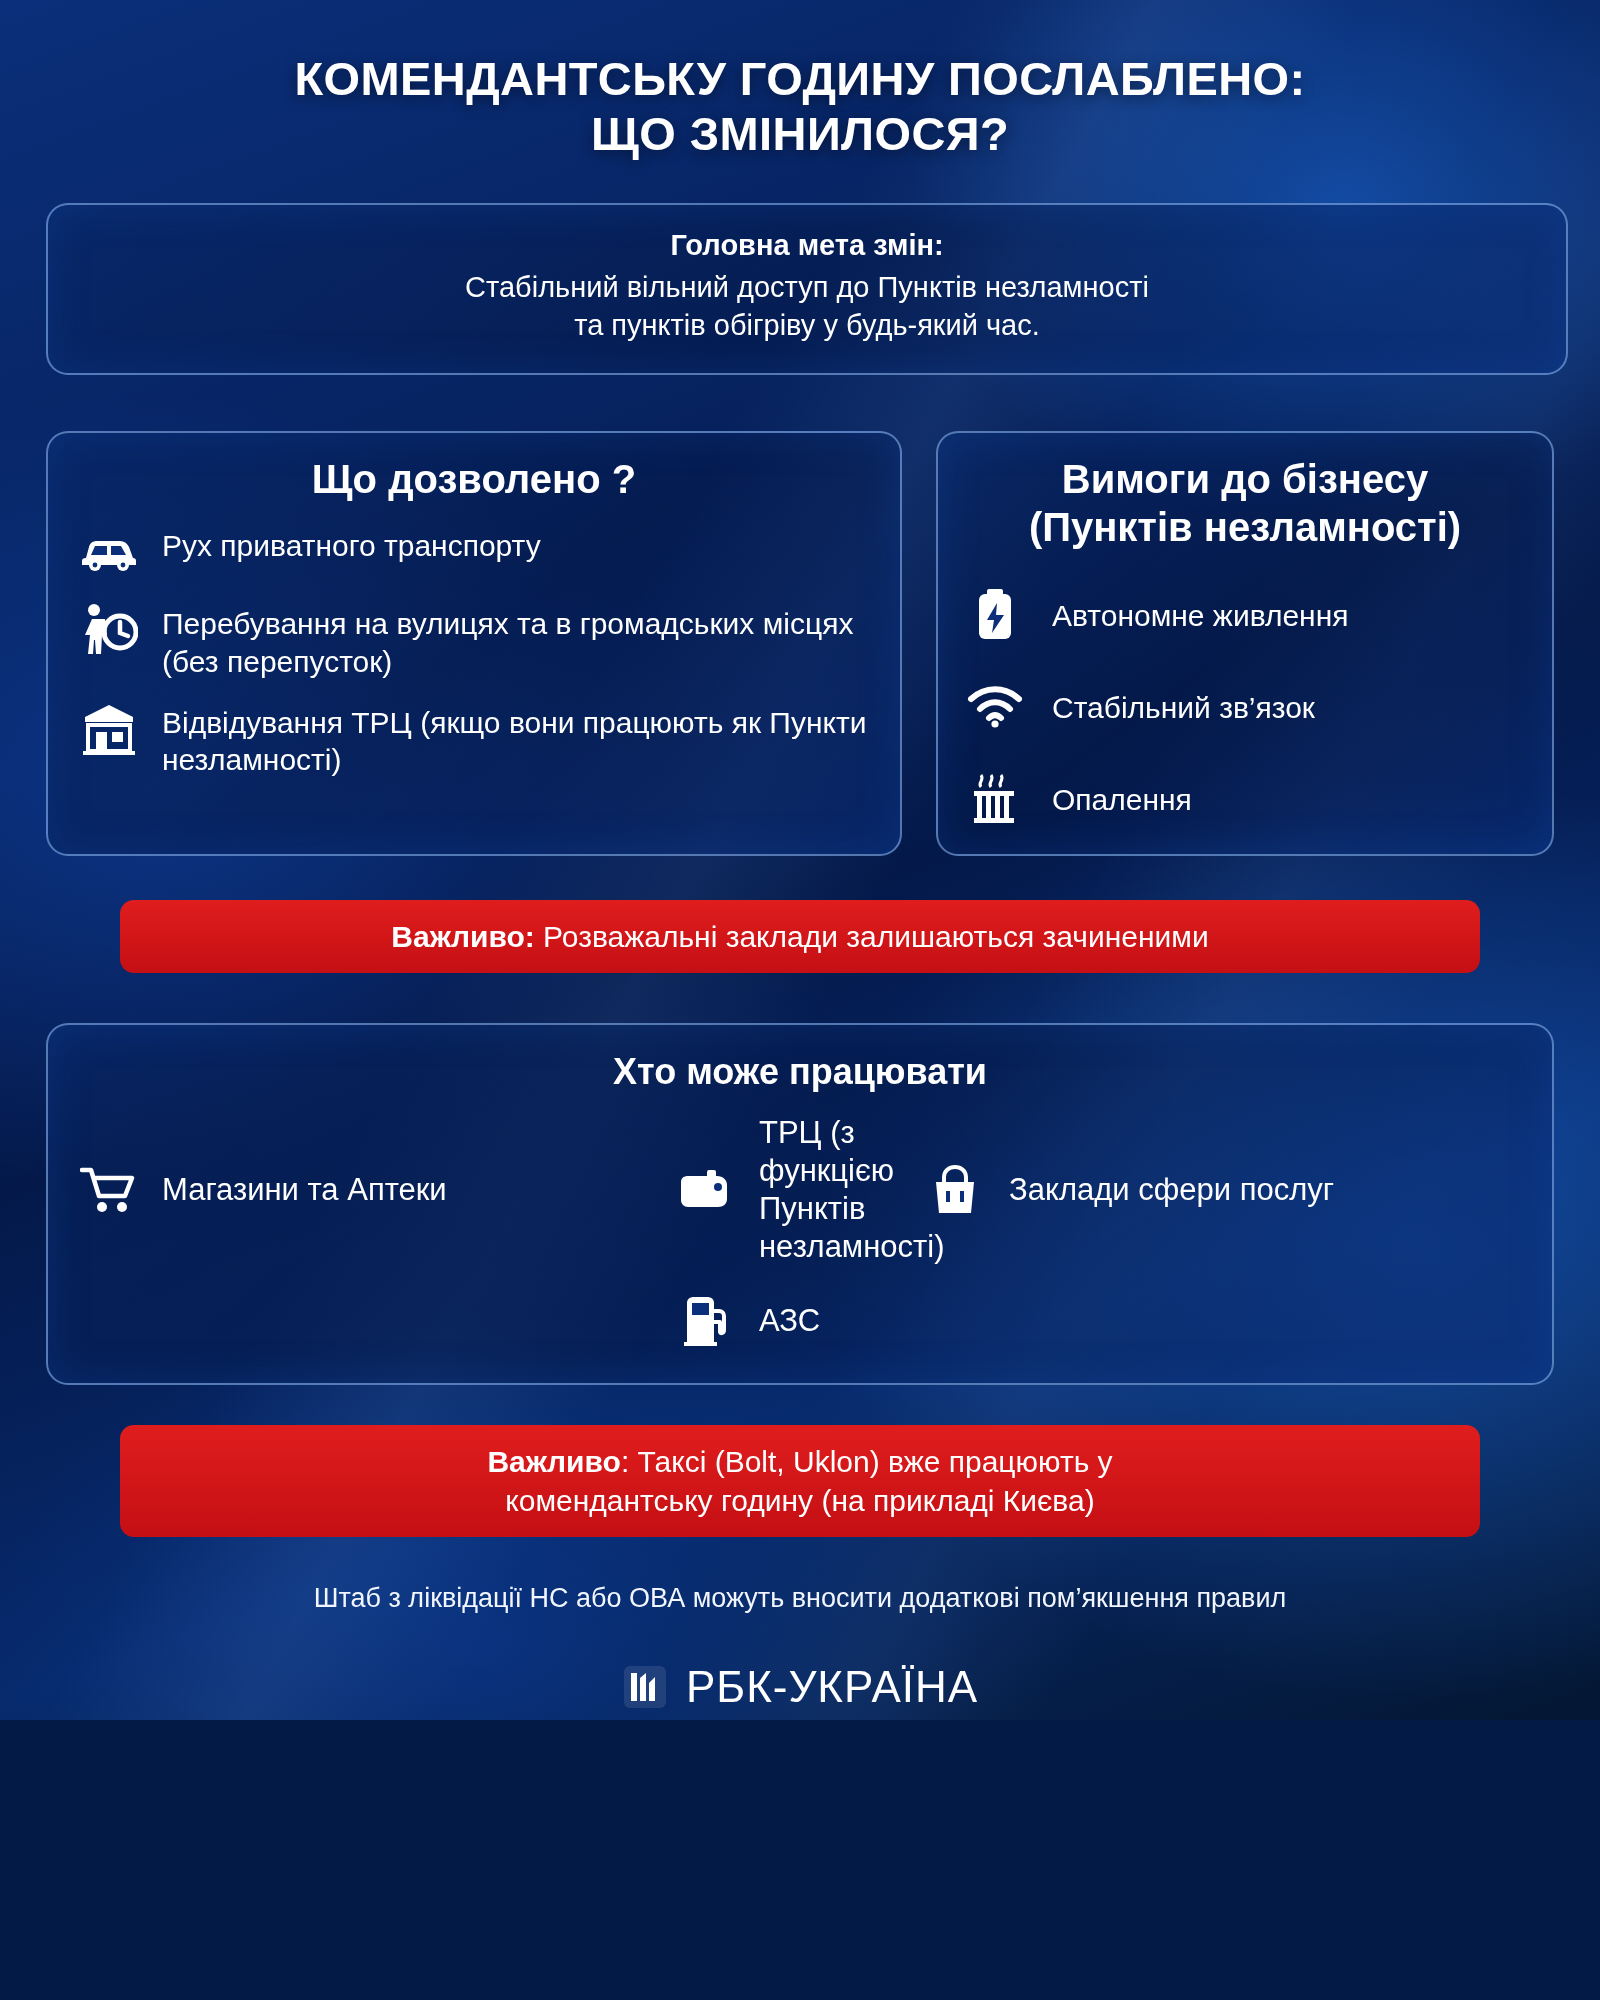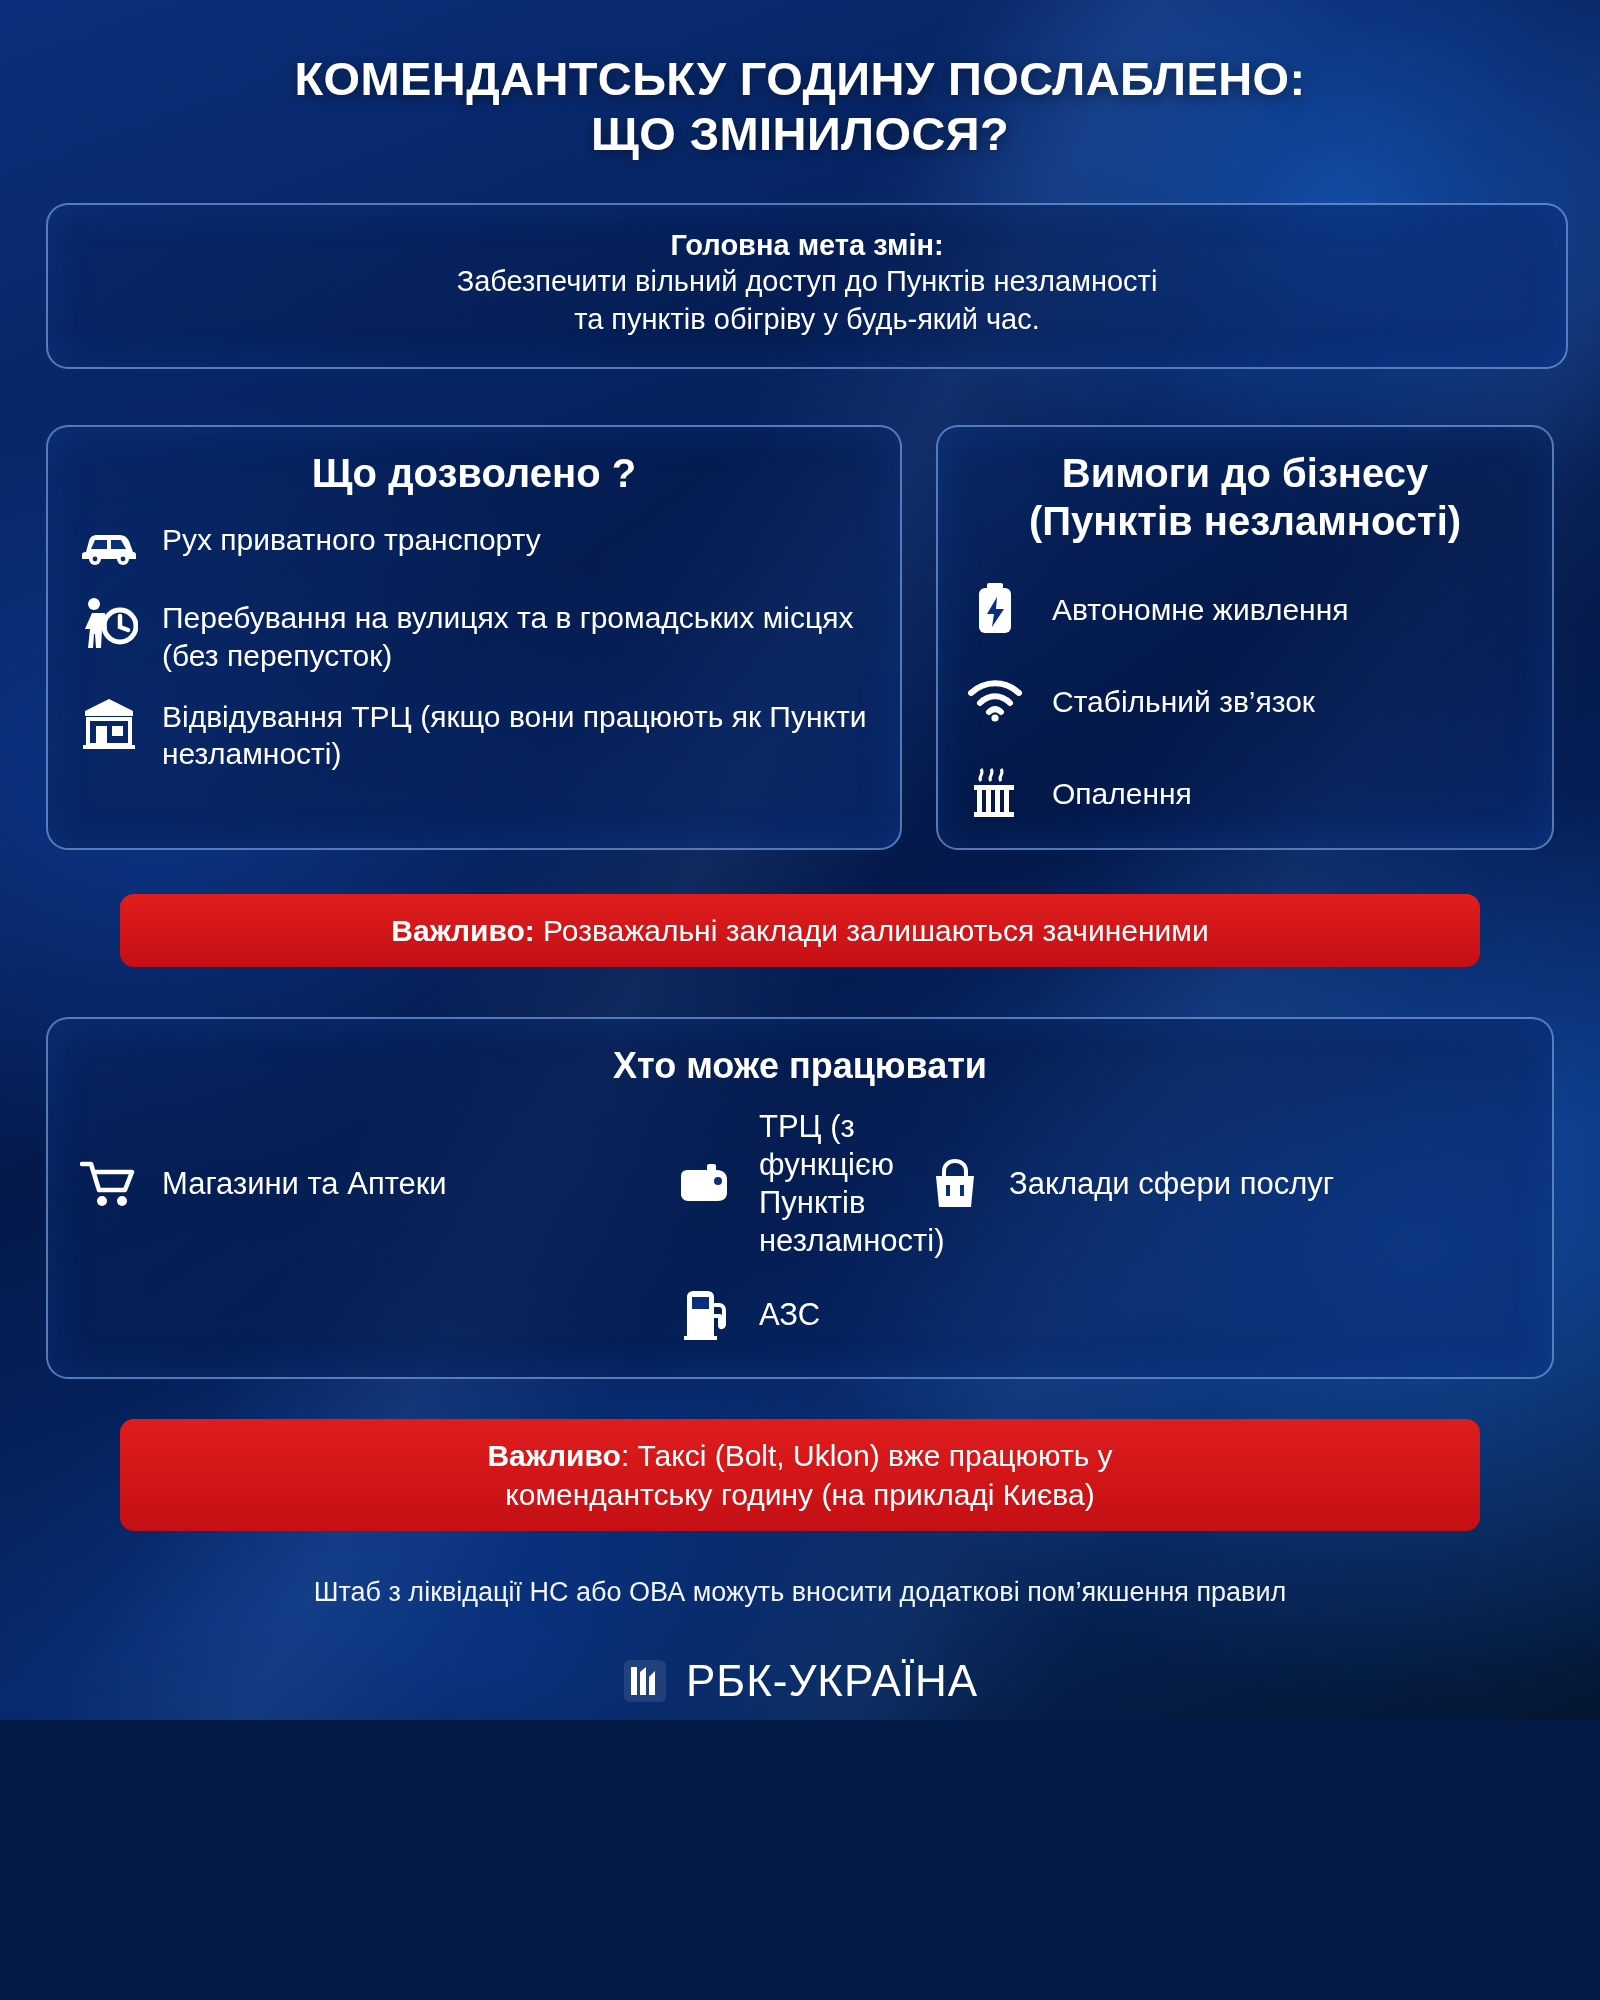--- a/index.html
+++ b/index.html
@@ -62,20 +62,21 @@
   
   .goal {
     margin: 42px auto 0;
     width: 1522px;
     padding: 24px 30px 28px;
     text-align: center;
   }
   .goal .goal-title {
     font-size: 29px;
     font-weight: bold;
+    margin-bottom: 6px;
   }
   .goal .goal-text {
     font-size: 29px;
     line-height: 1.32;
   }
 
   
   .cols {
     display: flex;
     gap: 34px;
@@ -197,21 +198,21 @@
 
 <div id="page">
 
   <h1 class="title">
     <span>КОМЕНДАНТСЬКУ ГОДИНУ ПОСЛАБЛЕНО:</span>
     <span class="line2">ЩО ЗМІНИЛОСЯ?</span>
   </h1>
 
   <section class="card goal">
     <div class="goal-title">Головна мета змін:</div>
-    <div class="goal-text">Забезпечити вільний доступ до Пунктів незламності</div>
+    <div class="goal-text">Стабільний вільний доступ до Пунктів незламності</div>
     <div class="goal-text">та пунктів обігріву у будь-який час.</div>
   </section>
 
   <div class="cols">
 
     <section class="card col-left">
       <div class="col-head">Що дозволено ?</div>
 
       <div class="item">
         <span class="ico">

